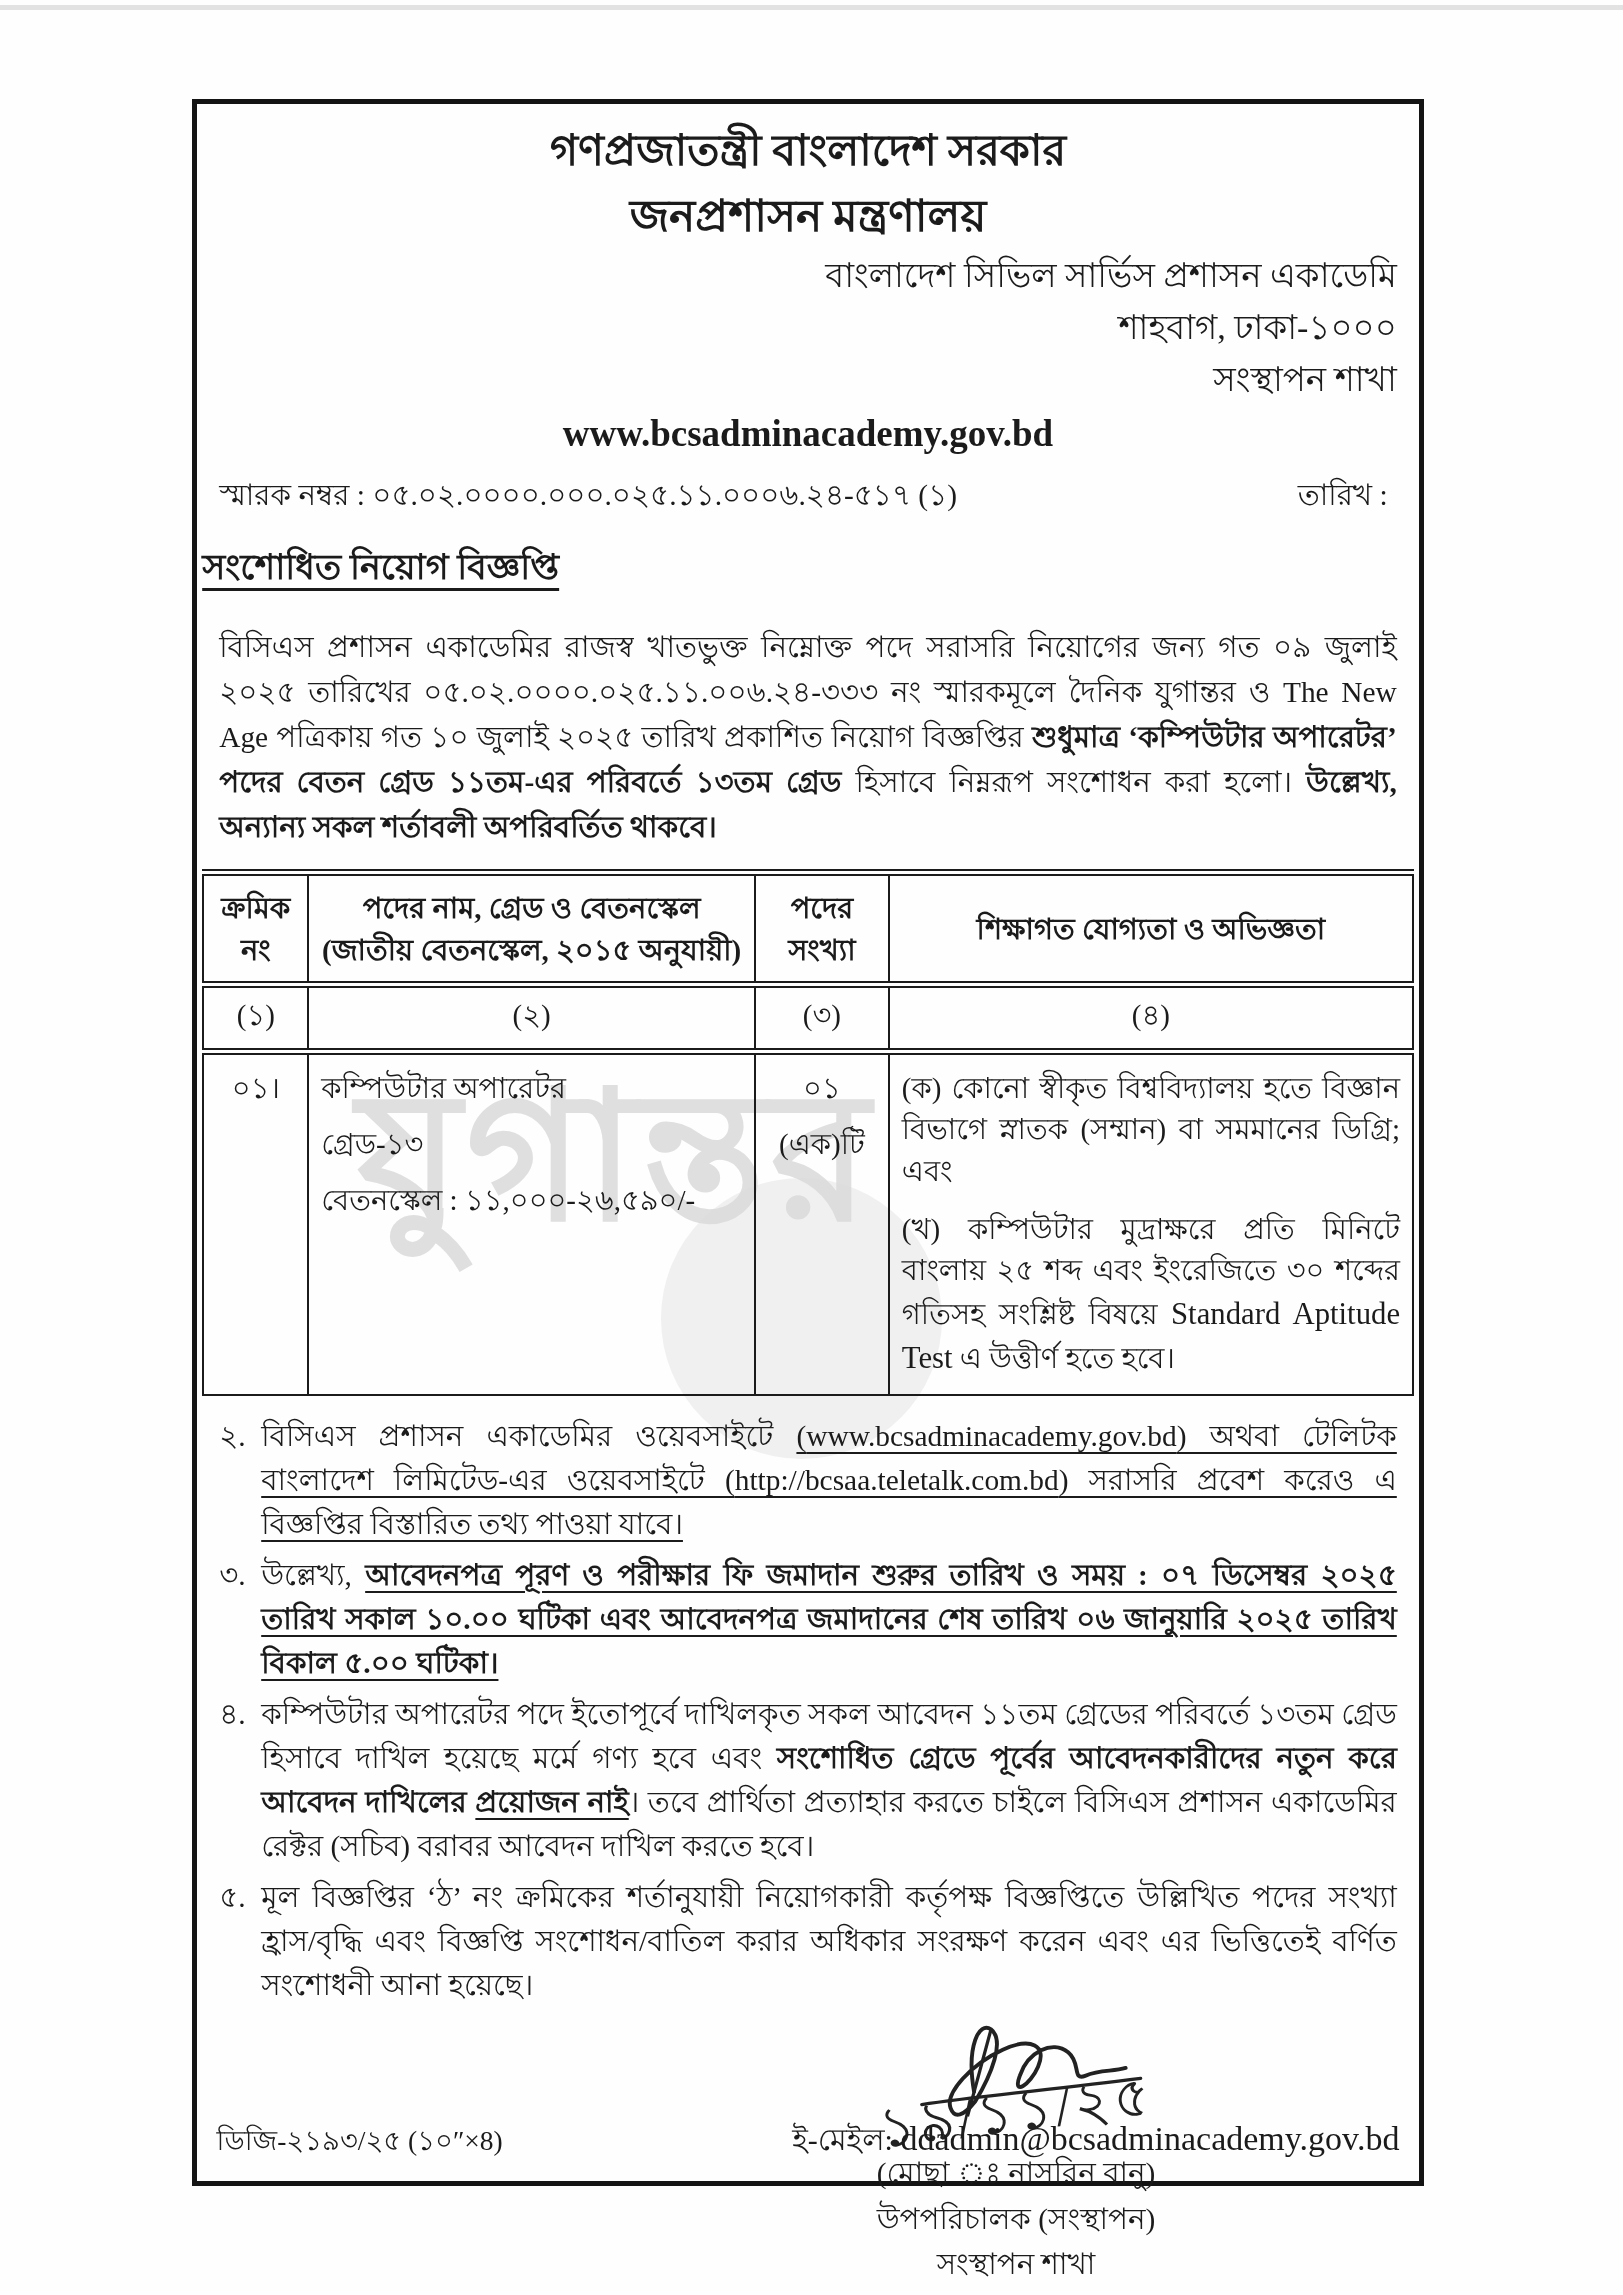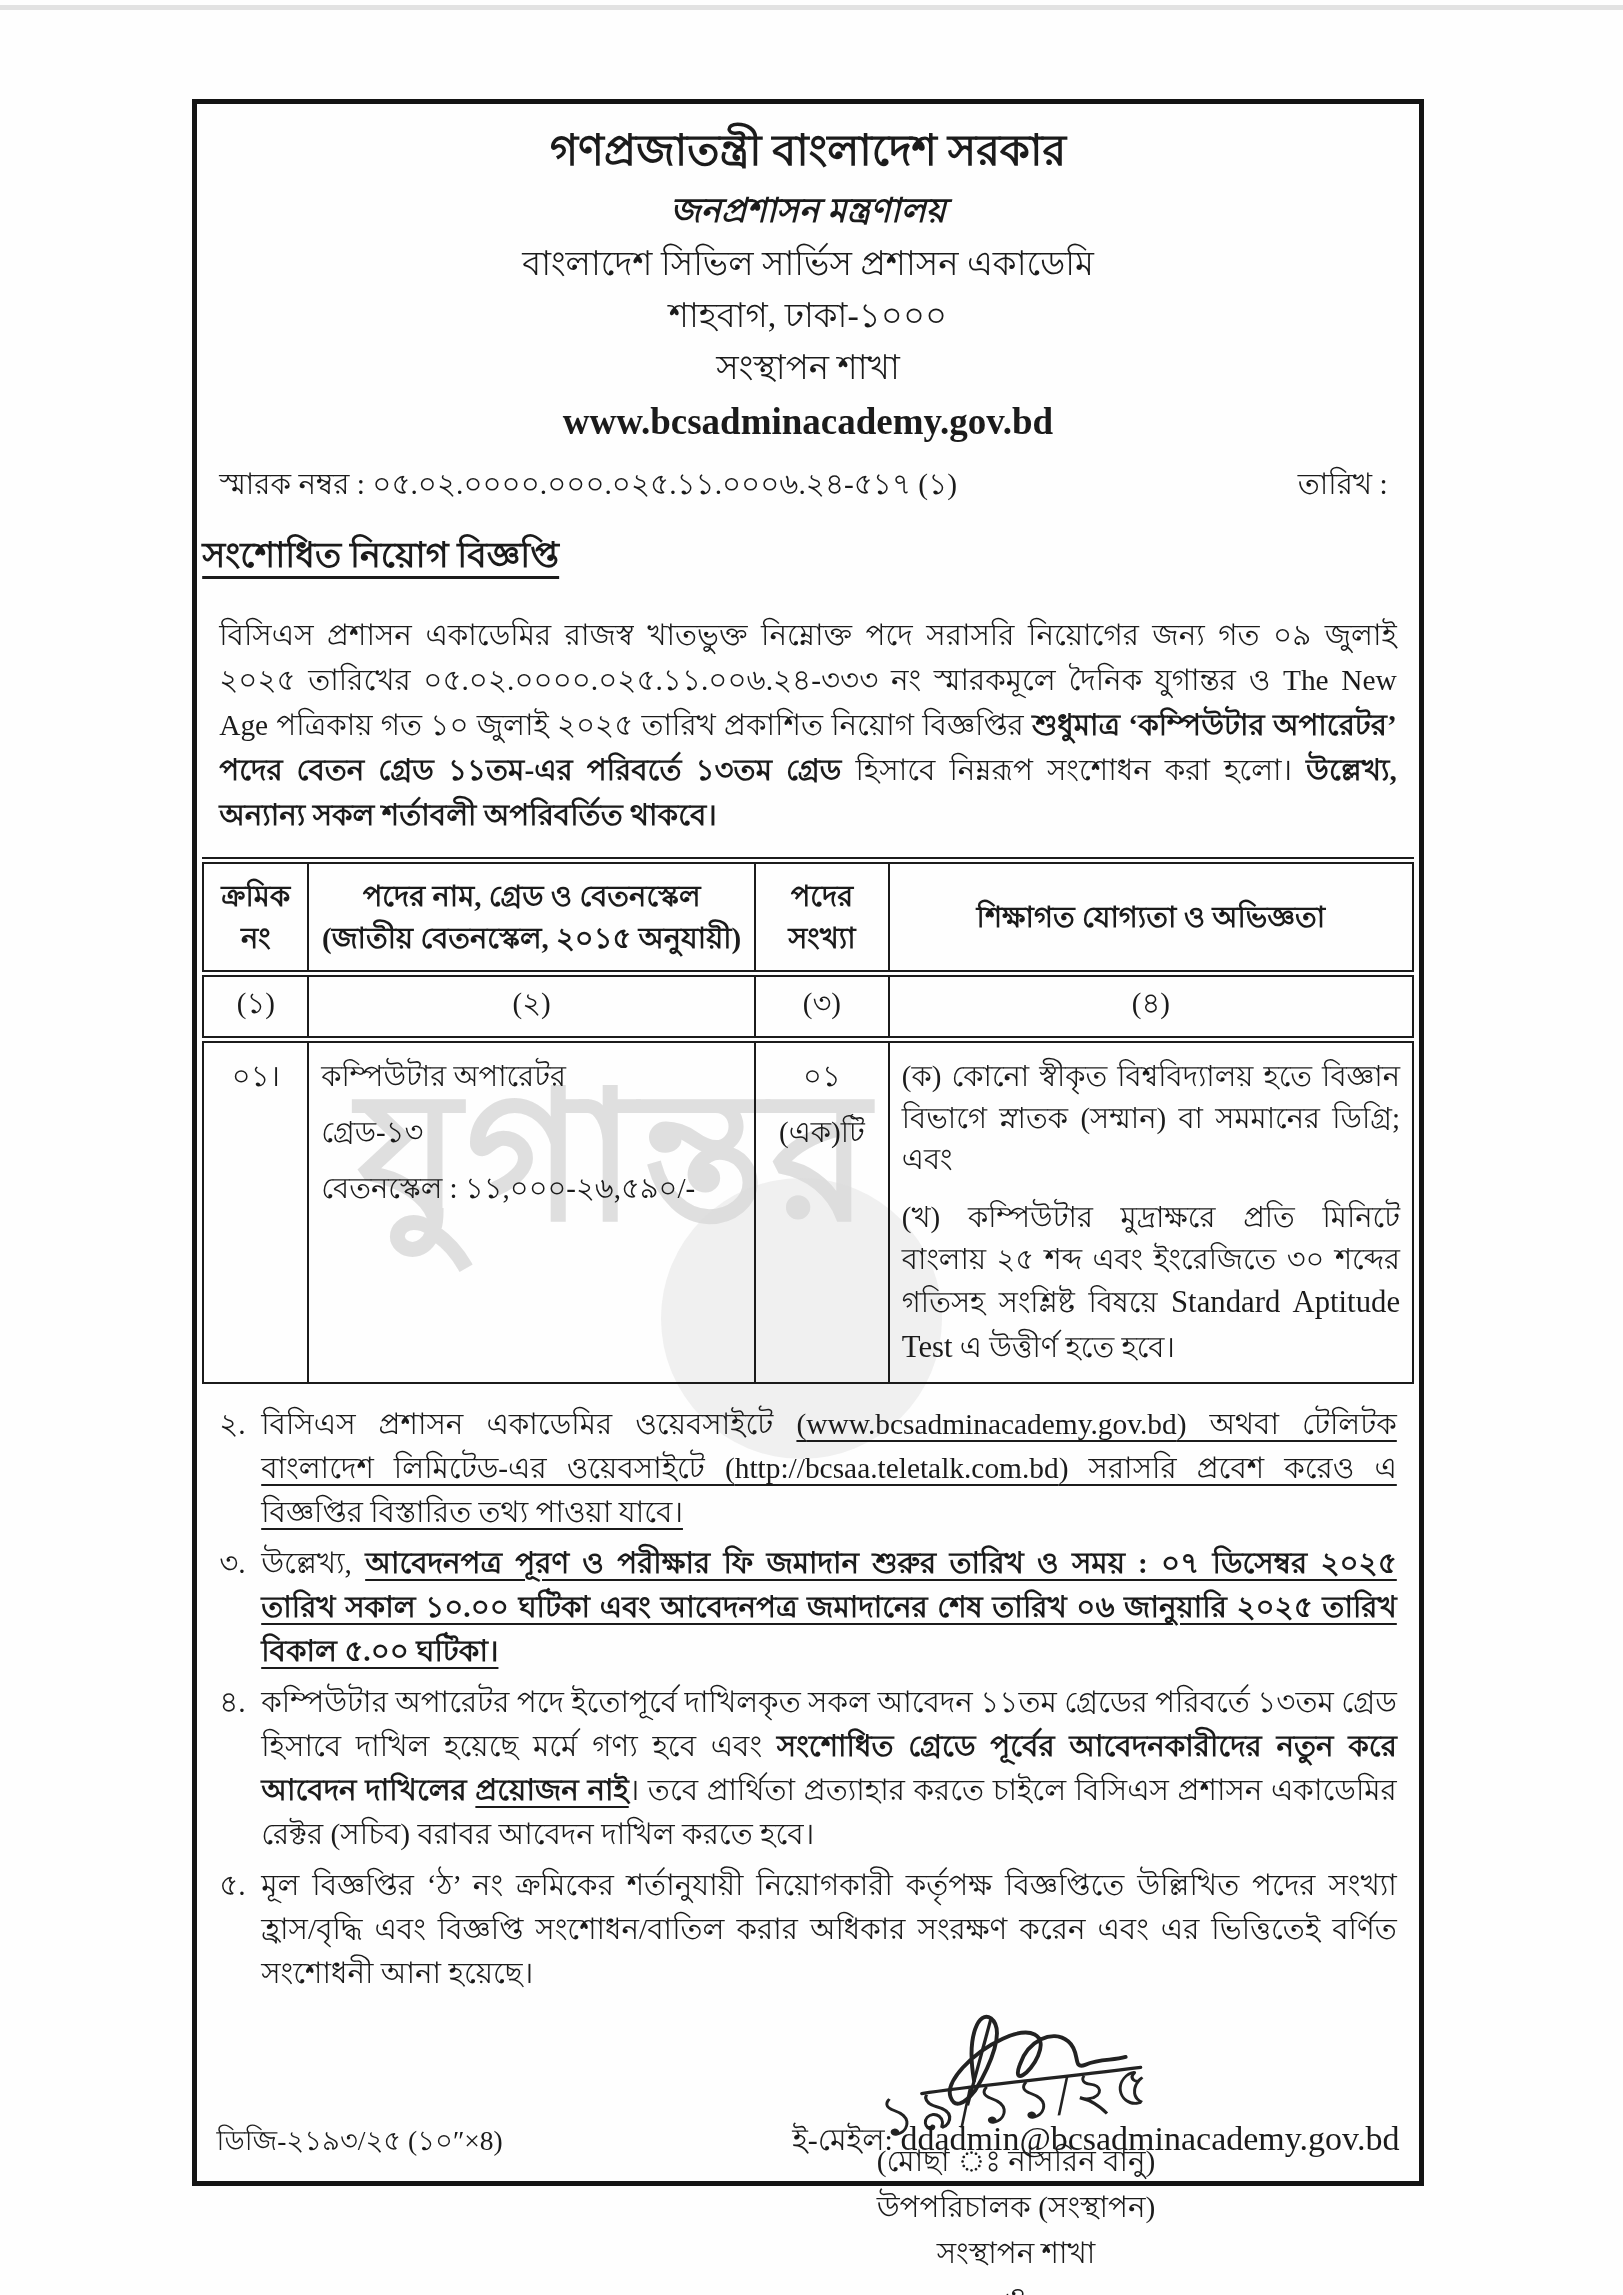--- a/index.html
+++ b/index.html
@@ -27,22 +27,22 @@
     width:1232px;height:2087px;box-sizing:border-box;
     border:5.9px solid #141414;
     padding:22px 5.2px 13px 5.2px;
     z-index:2;
     margin-left:38px;
   }
   .inset{margin-left:17px;margin-right:17px;}
   
   .hdr{text-align:center;line-height:1.18;}
   .hdr-l1{font-size:43px;font-weight:bold;margin-bottom:14.4px;}
-  .hdr-l2{font-size:34px;font-weight:bold;margin-bottom:13px;font-style:italic;}
-  .hdr-l3{font-size:34px;margin-bottom:11.8px;}
+  .hdr-l2{font-size:44px;font-weight:bold;margin-bottom:13px;}
+  .hdr-l3{font-size:34px;margin-bottom:11.8px;text-align:right;}
   .hdr-web{font-size:37px;font-weight:bold;margin-top:2.6px;}
   
   .memo-row{display:flex;justify-content:space-between;align-items:center;margin-top:17px;font-size:29.4px;}
   .date-wrap{display:flex;align-items:center;}
   .date-label{margin-right:9.2px;}
   .date-frac{display:inline-block;text-align:center;}
   .d-top{display:block;padding:0 7.9px 6.5px 7.9px;border-bottom:3.3px solid #1b1b1b;}
   .d-bot{display:block;padding-top:6.5px;}
   
   .title{

